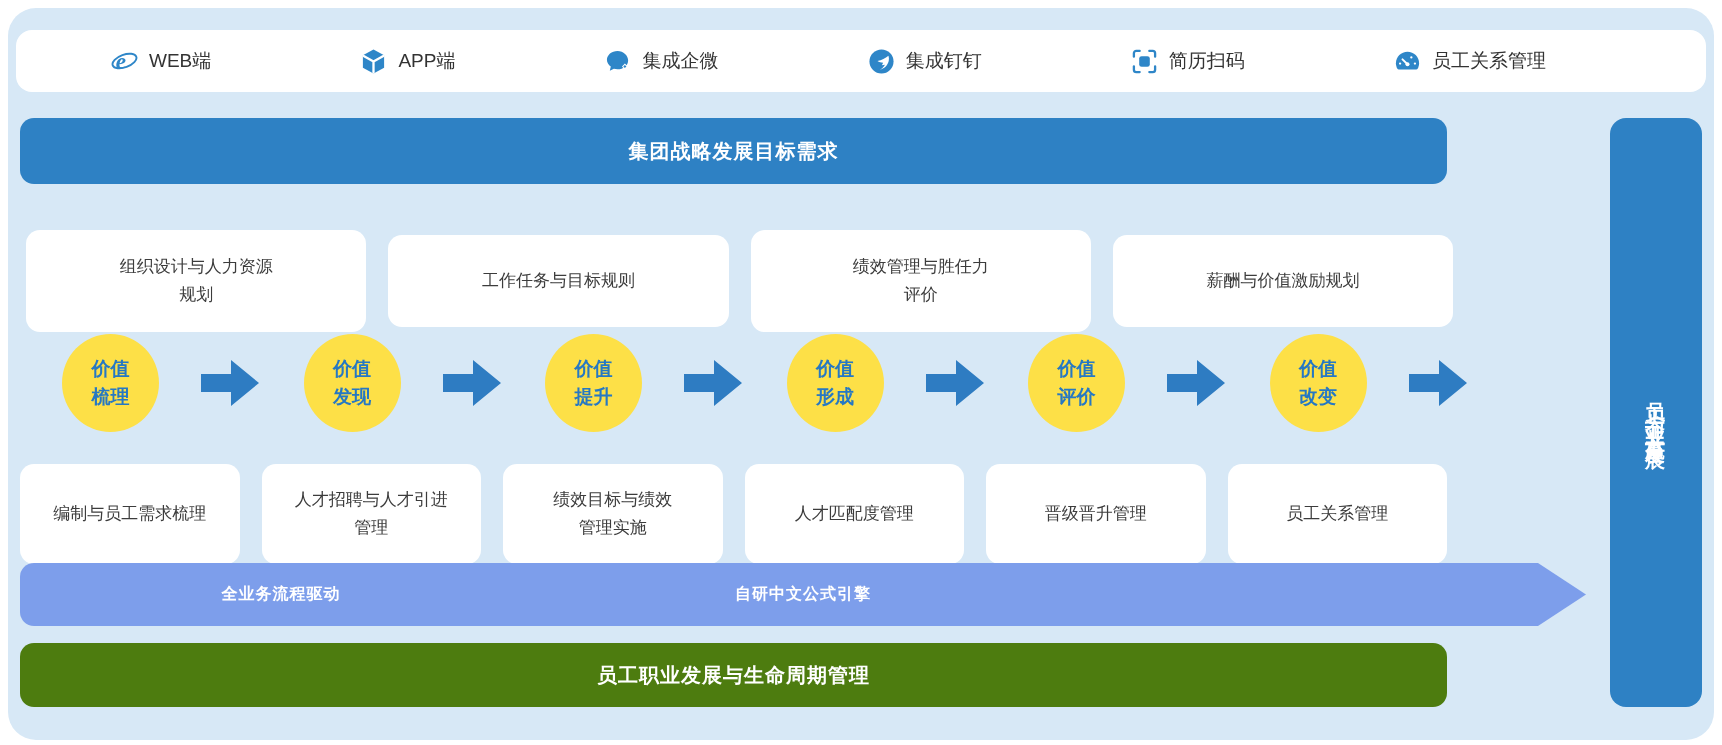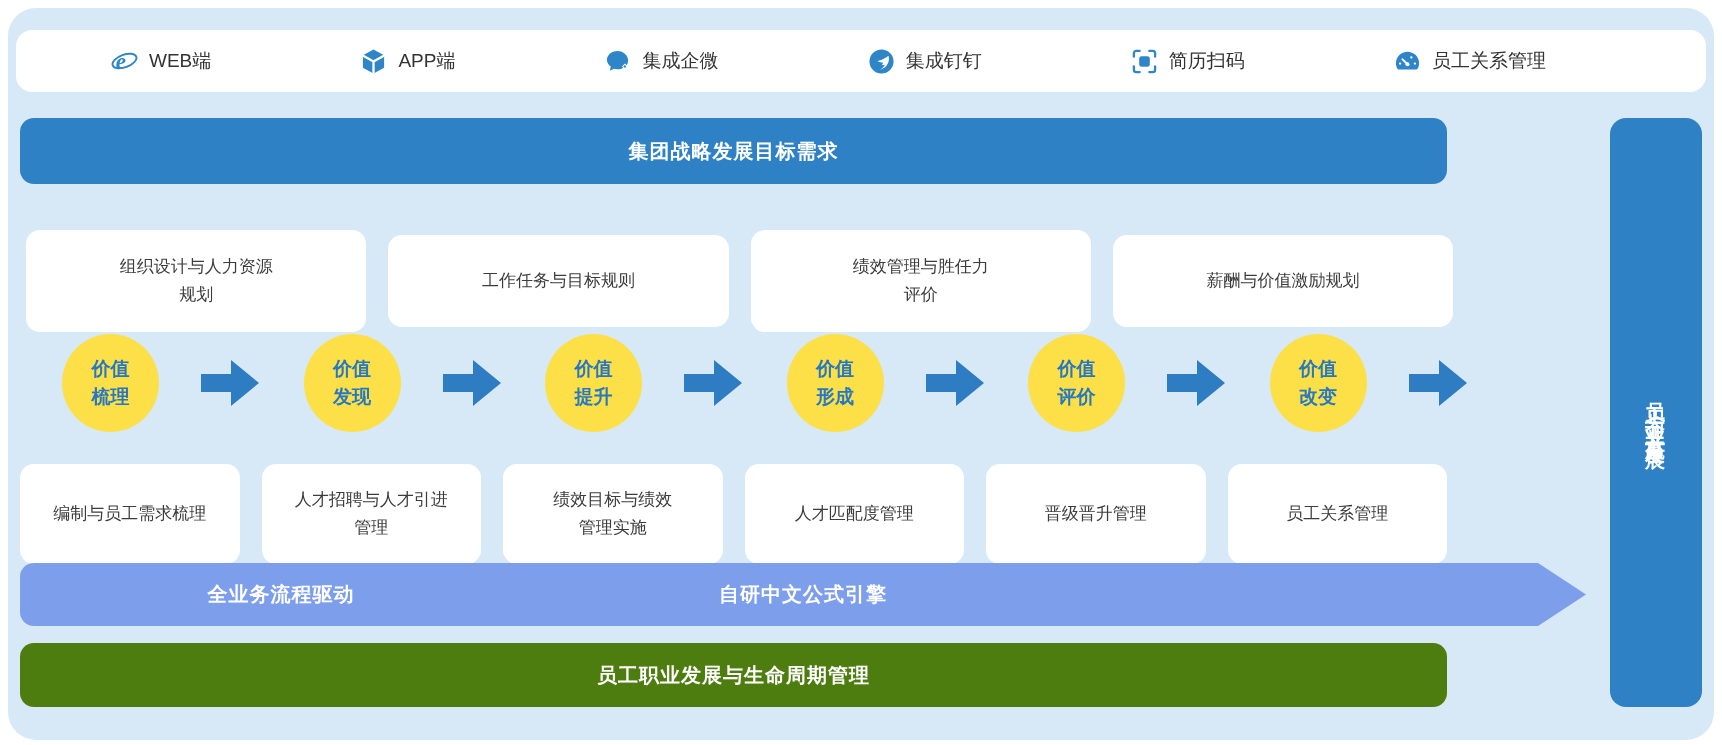--- a/index.html
+++ b/index.html
@@ -41,21 +41,21 @@
   .flow-arrow { position:absolute; left:181px; top:26px; width:58px; height:46px; }
 
   
   .banner-engine { position:absolute; left:12px; top:555px; width:1566px; height:63px; }
   .engine-body { position:absolute; left:0; top:0; width:1518px; height:63px;
                  background:#7d9eeb; border-radius:14px 0 0 14px; }
   .engine-tip { position:absolute; left:1518px; top:0; width:48px; height:63px;
                 background:#7d9eeb; clip-path:polygon(0 0, 100% 50%, 0 100%); }
   .engine-labels { position:absolute; left:0; top:0; width:1566px; height:63px; display:grid;
                    grid-template-columns:1fr 1fr 1fr; align-items:center; text-align:center;
-                   color:#ffffff; font-size:20px; font-weight:bold; letter-spacing:1px; }
+                   color:#ffffff; font-size:16px; font-weight:bold; letter-spacing:1px; }
 
   
   .sidebar { position:absolute; left:1602px; top:110px; width:92px; height:589px;
              background:#2e81c4; border-radius:16px; display:flex; align-items:center; justify-content:center; }
   .sidebar-text { writing-mode:vertical-rl; color:#ffffff; font-size:20px; font-weight:bold;
                   letter-spacing:6px; }
 </style>
 </head>
 <body>
 

